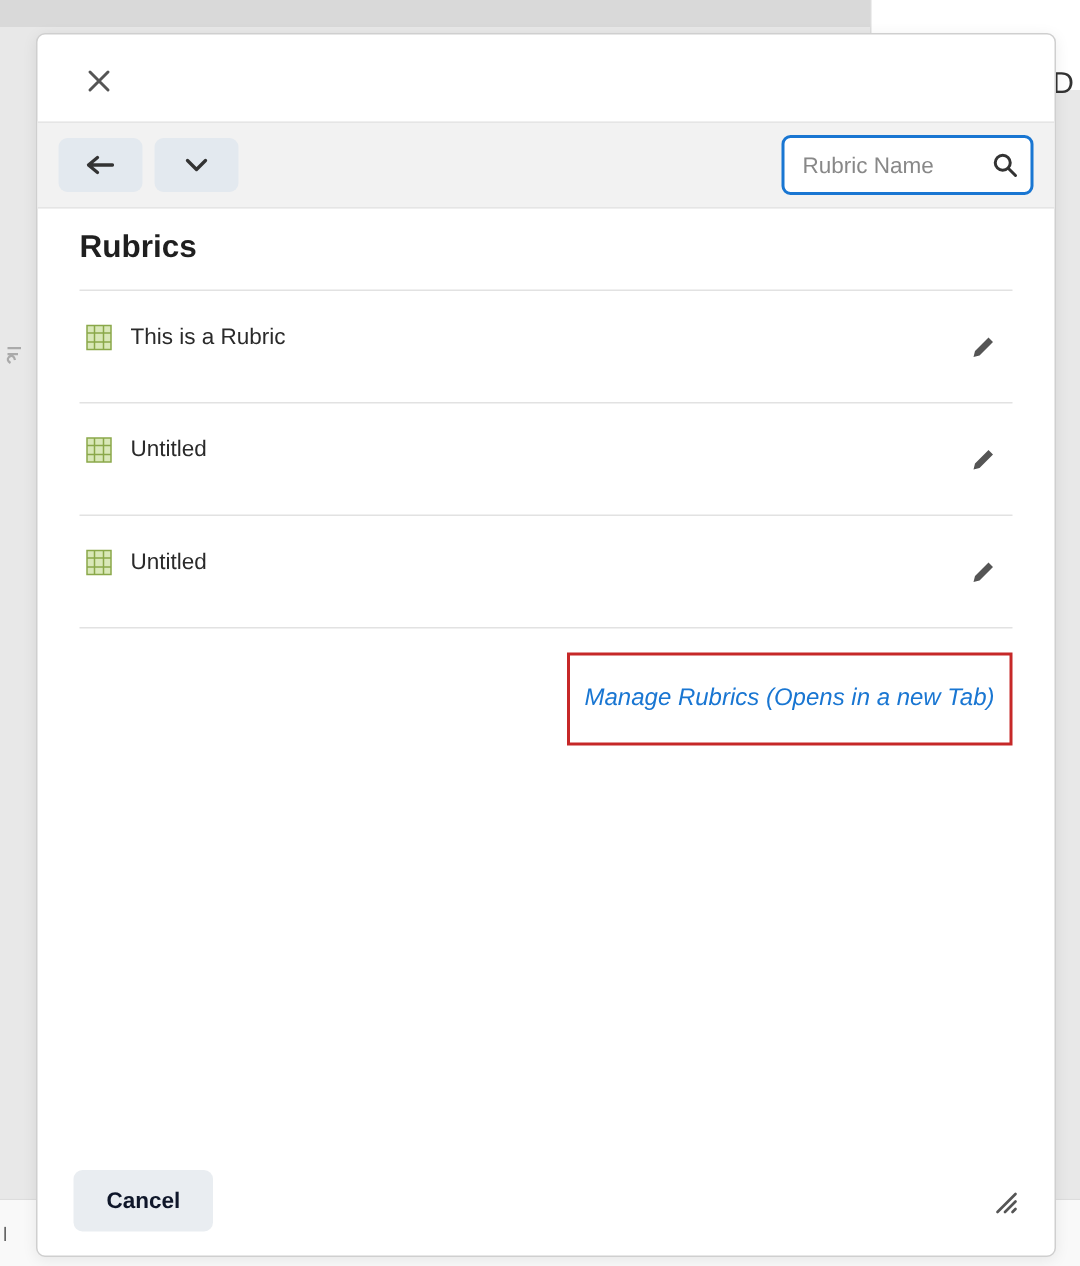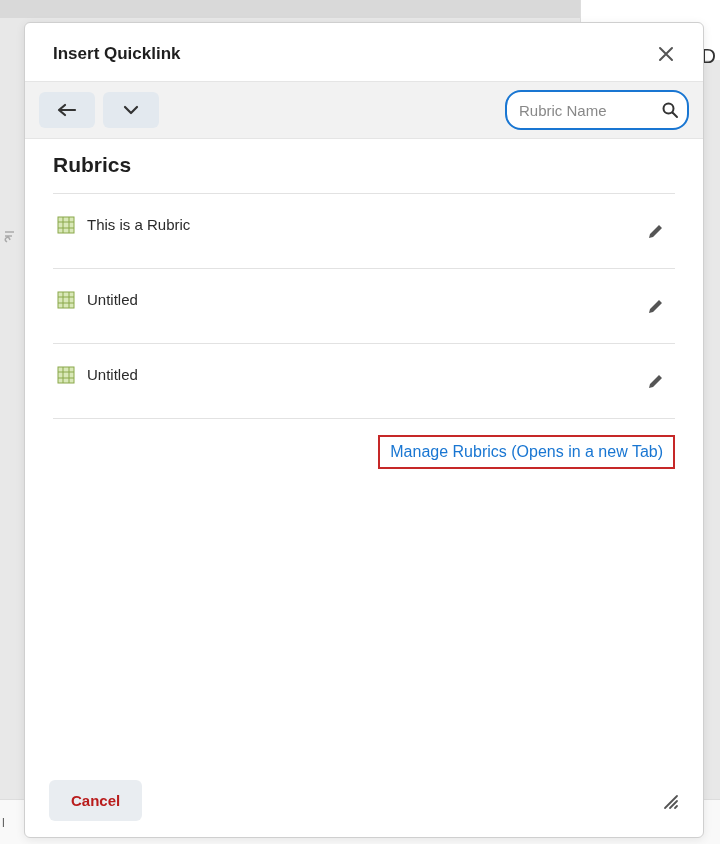--- a/index.html
+++ b/index.html
@@ -109,24 +109,24 @@
       align-items: center;
       justify-content: center;
       cursor: pointer;
       color: #333;
     }
     .search-wrap {
       margin-left: auto;
       position: relative;
     }
     .search-input {
-      width: 184px;
+      width: 168px;
       height: 40px;
       border: 2px solid #1976d2;
-      border-radius: 16px;
+      border-radius: 6px;
       padding: 0 36px 0 12px;
       font-size: 15px;
       background: #fff;
       outline: none;
     }
     .search-input::placeholder { color: #888; }
     .search-icon {
       position: absolute;
       right: 10px;
       top: 50%;
@@ -169,44 +169,45 @@
     .edit-btn {
       background: none;
       border: none;
       cursor: pointer;
       color: #555;
       padding: 6px;
     }
     .manage-link-wrap {
       border: 2px solid #c62828;
       margin-top: 16px;
-      padding: 6px 10px;
+      padding: 20px 10px;
       margin-left: auto;
       width: fit-content;
+      font-style: italic;
     }
     .manage-link {
       color: #1976d2;
       font-size: 16px;
       text-decoration: none;
       cursor: pointer;
     }
     .modal-footer {
       padding: 16px 24px;
       display: flex;
       align-items: center;
       justify-content: space-between;
     }
     .cancel-btn {
       background: #e9edf1;
       border: none;
       border-radius: 6px;
       padding: 12px 22px;
       font-size: 15px;
       font-weight: 600;
-      color: #b91c1c;
+      color: #0f172a;
       cursor: pointer;
     }
     .resize-handle {
       color: #555;
     }
     svg { display: block; }
   </style>
 </head>
 <body>
 
@@ -219,21 +220,20 @@
         <path d="M3 4 L12 4 M3 8 L10 8 M5 14 Q2 12 4 10 Q7 8 8 12" stroke="#aaa" stroke-width="1.5" fill="none"></path>
       </svg>
   </div>
   <div class="backdrop-bottom">
     <span class="backdrop-bottom-text">l</span>
   </div>
 </div>
 
 <div class="modal">
   <div class="modal-header">
-    <div class="modal-title">Insert Quicklink</div>
     <button class="close-btn">
       <svg width="18" height="18" viewBox="0 0 18 18">
           <path d="M3 3 L15 15 M15 3 L3 15" stroke="#555" stroke-width="2" stroke-linecap="round"></path>
         </svg>
     </button>
   </div>
 
   <div class="toolbar">
     <button class="toolbar-btn">
       <svg width="20" height="14" viewBox="0 0 20 14">

